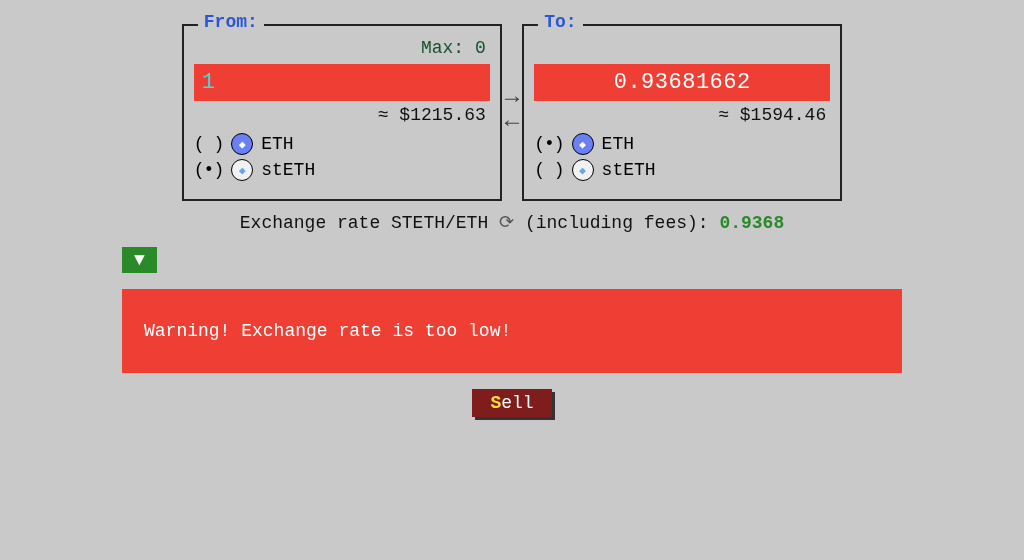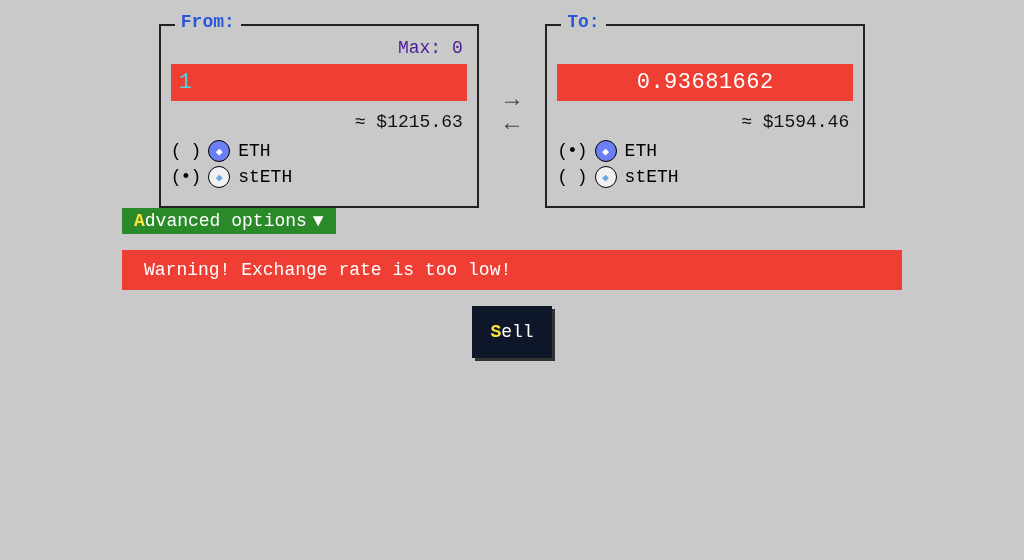--- a/index.html
+++ b/index.html
@@ -10,53 +10,53 @@
     width: 1024px;
     height: 560px;
     overflow: hidden;
     padding: 16px 0;
   }
   .container { width: 100%; display: flex; flex-direction: column; align-items: center; }
   .panels {
     display: flex;
     align-items: center;
     justify-content: center;
-    gap: 26px;
+    gap: 3px;
   }
   .panel {
     border: 2px solid #222;
     width: 320px;
     padding: 10px 10px 14px 10px;
     position: relative;
     margin-top: 8px;
   }
   .panel-legend {
     position: absolute;
     top: -14px;
     left: 14px;
     background: #c9c9c9;
     padding: 0 6px;
     color: #2a57d8;
     font-weight: 600;
   }
-  .max-row { text-align: right; margin: 2px 4px 6px 0; color: #4c1d95; }
+  .max-row { text-align: right; margin: 2px 4px 6px 0; color: #14532d; }
   .stub { min-height: 20px; }
   .amount-box {
     background: #ef3f35;
     color: #4ad5df;
     padding: 6px 8px;
     font-size: 22px;
     letter-spacing: 0.5px;
     border: none;
     width: 100%;
     outline: none;
     font-family: inherit;
   }
   .amount-box.out { color: #fff; text-align: center; }
-  .usd-row { text-align: right; margin: 11px 4px 8px 0; color: #111; }
+  .usd-row { text-align: right; margin: 4px 4px 8px 0; color: #111; }
   .radio-row {
     display: flex;
     align-items: center;
     gap: 8px;
     margin: 4px 0;
     cursor: pointer;
   }
   .radio-glyph { letter-spacing: -1px; }
   .coin-icon {
     width: 22px; height: 22px; border-radius: 50%;
@@ -84,29 +84,29 @@
     color: #fff;
     padding: 3px 12px;
     display: inline-flex; align-items: center; gap: 6px;
     cursor: pointer;
     margin-bottom: 16px;
   }
   .adv-options .hl { color: #ffe23a; font-weight: 700; }
   .warn-bar {
     background: #ef3f35; color: #fff;
     width: 780px;
-    padding: 10px 22px;
+    padding: 32px 22px;
     margin-bottom: 16px;
   }
   .sell-btn {
-    background: #0f172a;
+    background: #7f1d1d;
     color: #fff;
     border: none;
     font-family: inherit; font-size: 18px;
-    padding: 16px 18px;
+    padding: 4px 18px;
     cursor: pointer;
     box-shadow: 3px 3px 0 #333;
     margin-bottom: 16px;
   }
   .sell-btn .hl { color: #ffe23a; font-weight: 700; }
   .diamond { display:inline-block; }
 </style>
 </head>
 <body>
 
@@ -158,23 +158,29 @@
       <div class="radio-row">
         <span class="radio-glyph">( )</span>
         <span class="coin-icon coin-steth">
             <span class="diamond">◆</span>
           </span>
         <span>stETH</span>
       </div>
     </div>
   </div>
 
+  <div class="rate-line">
+    <span>Exchange rate STETH/ETH</span>
+    <span class="refresh-icon">⟳</span>
+    <span>(including fees):</span>
+    <span> </span>
+    <span class="rate-val">0.9368</span>
+  </div>
 
   <div class="adv-options">
-    <span><span class="hl">A</span><span>dvanced options</span></span>
     <span>▼</span>
   </div>
 
   <div class="warn-bar">Warning! Exchange rate is too low!</div>
 
   <button class="sell-btn">
     <span class="hl">S</span><span>ell</span>
   </button>
 
 </div>

